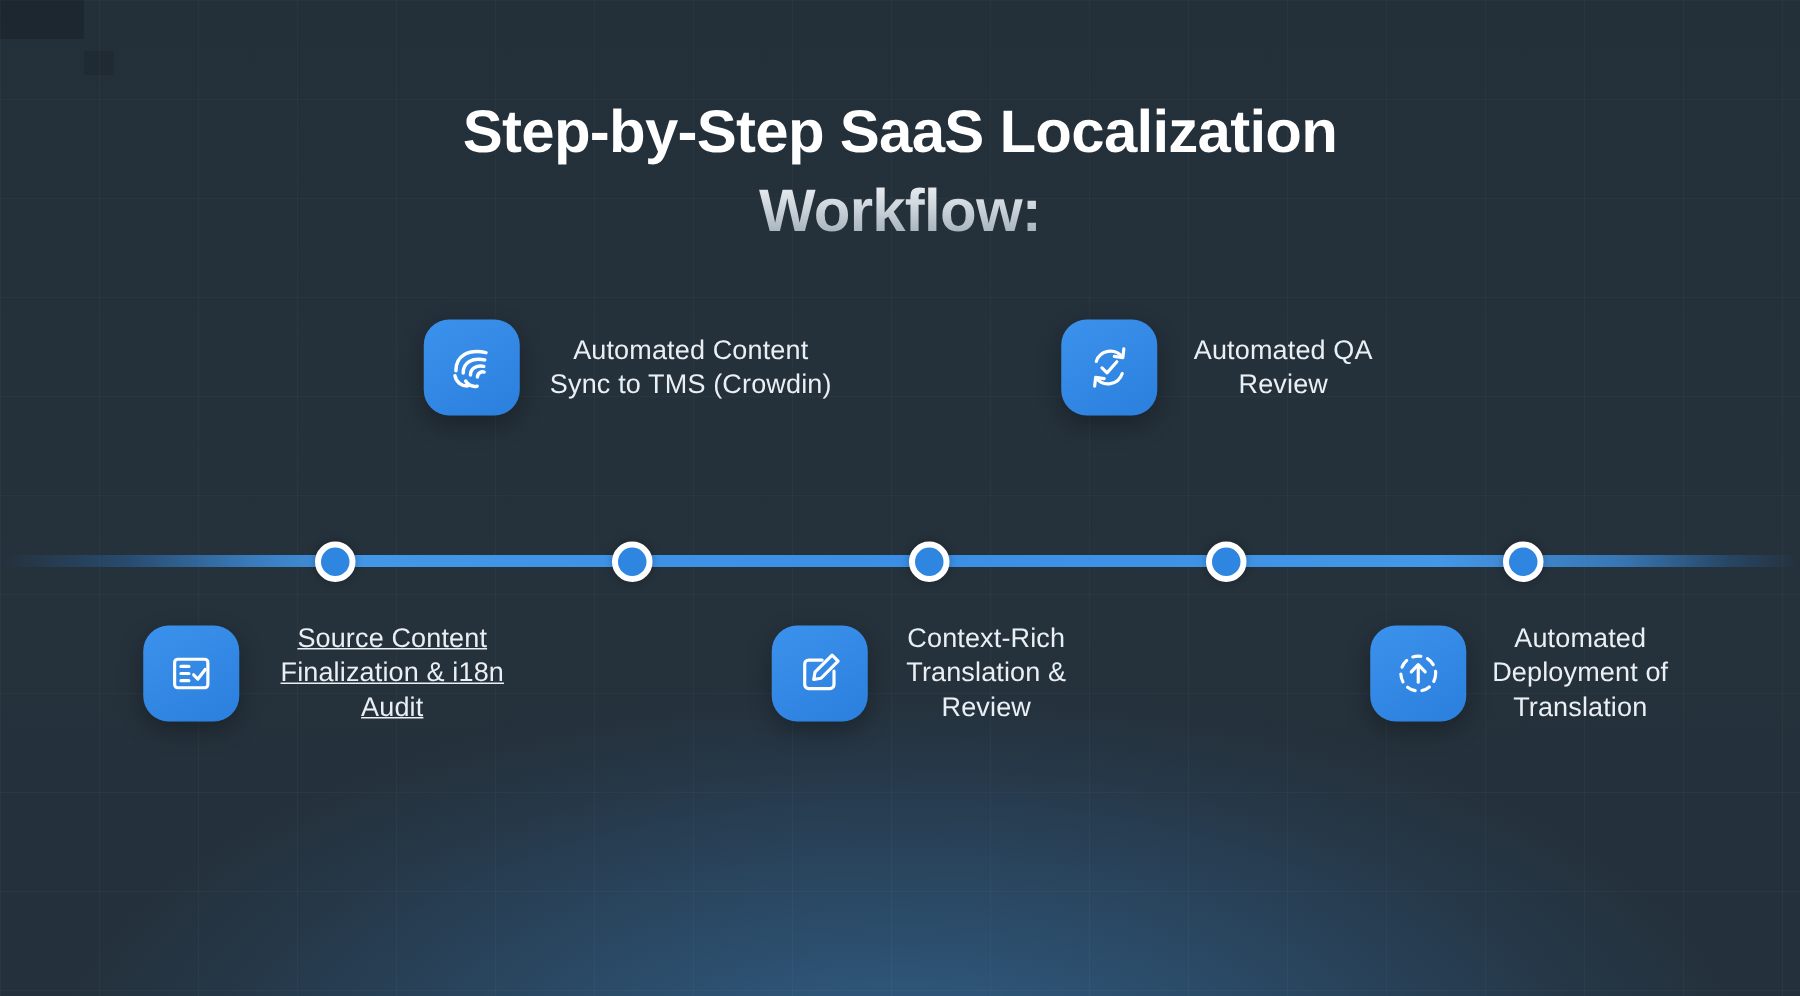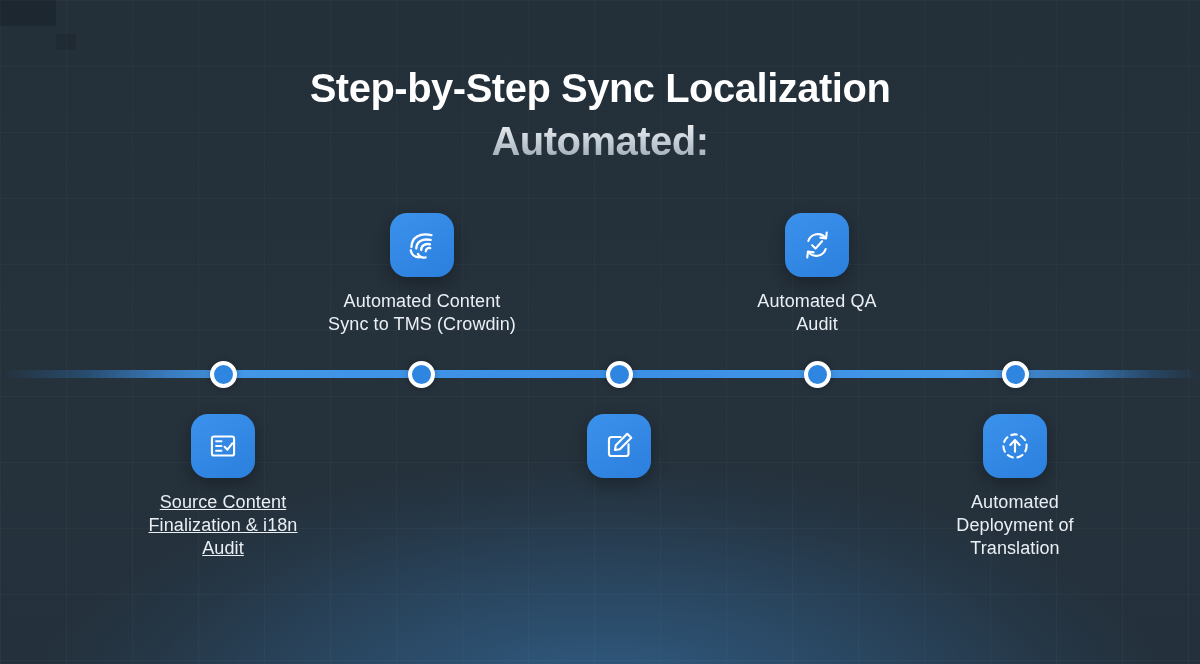--- a/index.html
+++ b/index.html
@@ -45,21 +45,21 @@
       rgba(46,134,225,0.25) 96%,
       rgba(46,134,225,0) 100%);
   }
   .dot{
     position:absolute;top:361px;width:27px;height:27px;border-radius:50%;
     box-sizing:border-box;border:4px solid #ffffff;background:#2e86e1;
     box-shadow:0 0 6px rgba(0,0,0,0.25);
   }
 
   .step{
-    position:absolute;display:flex;flex-direction:column;align-items:center;gap:13px;
+    position:absolute;display:flex;align-items:center;gap:13px;
     transform:translateX(-50%);
   }
   .step.above{top:213px;}
   .step.below{top:414px;}
   .icon-tile{
     width:64px;height:64px;border-radius:17px;
     background:linear-gradient(150deg,#3b92ec 0%,#2b7fdd 100%);
     display:flex;align-items:center;justify-content:center;
     box-shadow:0 6px 16px rgba(0,0,0,0.28);
   }
@@ -75,21 +75,21 @@
   .step-s5 .step-label{width:126px;}
 </style>
 </head>
 <body>
 
 <div class="stage">
   <div class="bg-grid"></div>
   <div class="patch patch-1"></div>
   <div class="patch patch-2"></div>
 
-  <h1 class="title"><span>Step-by-Step Sync Localization</span><br><span>Automated:</span></h1>
+  <h1 class="title"><span>Step-by-Step SaaS Localization</span><br><span>Workflow:</span></h1>
 
   <div class="timeline-line"></div>
   <div class="dot" style="left:210px"></div>
   <div class="dot" style="left:408px"></div>
   <div class="dot" style="left:606px"></div>
   <div class="dot" style="left:804px"></div>
   <div class="dot" style="left:1002px"></div>
 
   <div class="step below step-s1" style="left:223px">
     <div class="icon-tile">
@@ -118,33 +118,34 @@
     <div class="step-label">Automated Content Sync to TMS (Crowdin)</div>
   </div>
 
   <div class="step below step-s3" style="left:619px">
     <div class="icon-tile">
       <svg width="38" height="38" viewBox="0 0 36 36" fill="none" stroke="#ffffff" stroke-width="2" stroke-linecap="round" stroke-linejoin="round">
         <path d="M19.5 9.5 H11 a2.5 2.5 0 0 0 -2.5 2.5 V25 a2.5 2.5 0 0 0 2.5 2.5 H24.5 A2.5 2.5 0 0 0 27 25 V16.5"></path>
         <path d="M25.8 6.4 L29.6 10.2 L18.8 21 L14.2 21.8 L15 17.2 Z"></path>
       </svg>
     </div>
+    <div class="step-label">Context-Rich Translation &amp; Review</div>
   </div>
 
   <div class="step above step-s4" style="left:817px">
     <div class="icon-tile">
       <svg width="38" height="38" viewBox="0 0 36 36" fill="none" stroke="#ffffff" stroke-width="2" stroke-linecap="round" stroke-linejoin="round">
         <path d="M9.8 14.2 A9.4 9.4 0 0 1 26.2 11.4"></path>
         <path d="M27.2 6.2 L26.6 11.8 L21.2 11.0"></path>
         <path d="M26.2 21.8 A9.4 9.4 0 0 1 9.8 24.6"></path>
         <path d="M8.8 29.8 L9.4 24.2 L14.8 25.0"></path>
         <path d="M13.4 18.2 L16.6 21.4 L22.8 14.4"></path>
       </svg>
     </div>
-    <div class="step-label">Automated QA Audit</div>
+    <div class="step-label">Automated QA Review</div>
   </div>
 
   <div class="step below step-s5" style="left:1015px">
     <div class="icon-tile">
       <svg width="38" height="38" viewBox="0 0 36 36" fill="none" stroke="#ffffff" stroke-width="2" stroke-linecap="round" stroke-linejoin="round">
         <circle cx="18" cy="18" r="11" stroke-dasharray="5.2 4.4"></circle>
         <path d="M18 23.5 V12.8"></path>
         <path d="M13.6 17 L18 12.4 L22.4 17"></path>
       </svg>
     </div>

